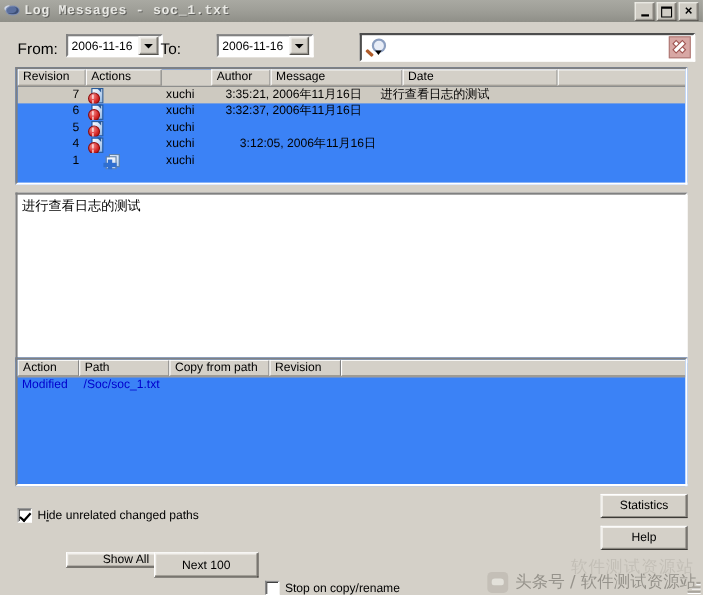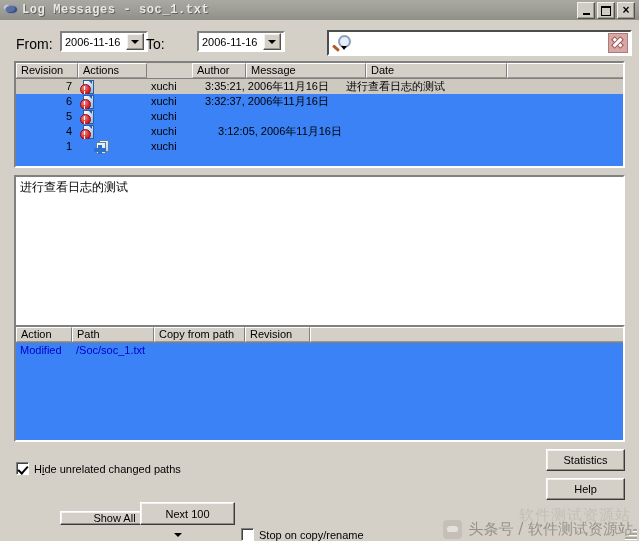--- a/index.html
+++ b/index.html
@@ -392,21 +392,21 @@
     align-items: center;
     justify-content: center;
     font-size: 11px;
     color: #000;
     cursor: default;
     white-space: nowrap;
   }
   .splitbtn {
     position: absolute;
     display: flex;
-    align-items: flex-end;
+    align-items: flex-start;
     padding-left: 41px;
   }
   .splitbtn .main {
     flex: 1;
     background: #d4d0c8;
     border: 1px solid;
     border-color: #ffffff #3c3a36 #3c3a36 #ffffff;
     box-shadow: inset -1px -1px 0 #918e87, inset 1px 1px 0 #f4f2ee;
     box-sizing: border-box;
     display: flex;

